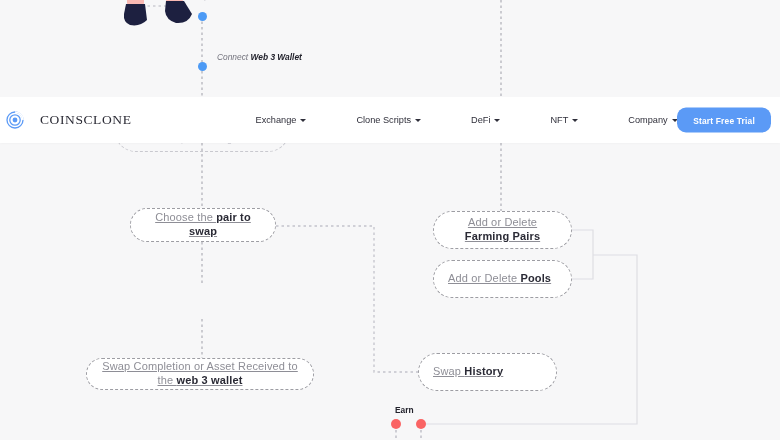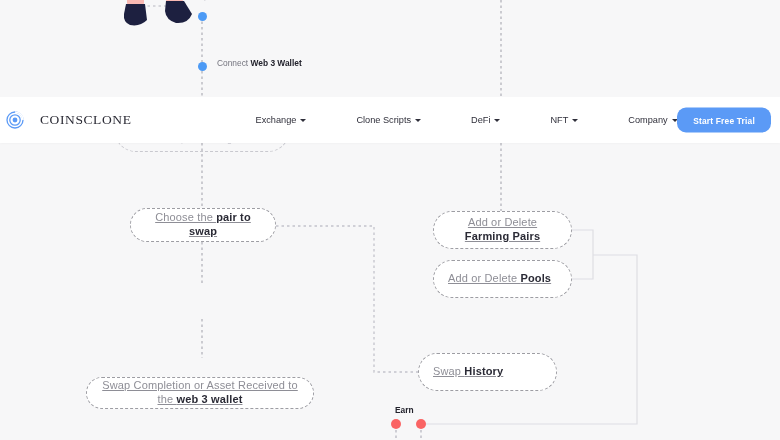--- a/index.html
+++ b/index.html
@@ -197,21 +197,21 @@
 
       <rect x="66" y="41" width="17" height="7" rx="2" fill="#f9b9b3"></rect>
 
       <path d="M66 47 L84 47 L92 60 Q88 70 76 69 Q66 66 65 57 Z" fill="#1d2040"></path>
     </svg>
   </div>
 
   <div class="dot dot-blue" style="left:198px; top:12px; width:9px; height:9px;"></div>
   <div class="dot dot-blue" style="left:198px; top:62px; width:9px; height:9px;"></div>
 
-  <div class="flow-label" style="left:217px; top:58px; width:96px;">
+  <div class="flow-label" style="left:217px; top:52px; width:96px;font-style:italic;">
     <span class="dim">Connect </span><b>Web 3 Wallet</b>
   </div>
 
   <div class="ghost-node" style="left:114px; top:108px; width:176px; height:44px;">
     <span>
       <span>View Swap or </span><b>Exchange Pairs</b>
     </span>
   </div>
 
   <div class="ghost-label" style="left:521px; top:118px; width:80px;">
@@ -263,21 +263,21 @@
     <button class="cta">Start Free Trial</button>
   </div>
 
   <div class="node" style="left:130px; top:208px; width:146px; height:34px;">
     <span>
       <span>Choose the </span><b>pair to swap</b>
     </span>
   </div>
 
 
-  <div class="node" style="left:86px; top:358px; width:228px; height:32px;margin-top:19px;">
+  <div class="node" style="left:86px; top:358px; width:228px; height:32px;">
     <span>
       <span>Swap Completion or Asset Received to the </span><b>web 3 wallet</b>
     </span>
   </div>
 
   <div class="node" style="left:433px; top:211px; width:139px; height:38px;">
     <span>
       <span>Add or Delete </span><b>Farming Pairs</b>
     </span>
   </div>

